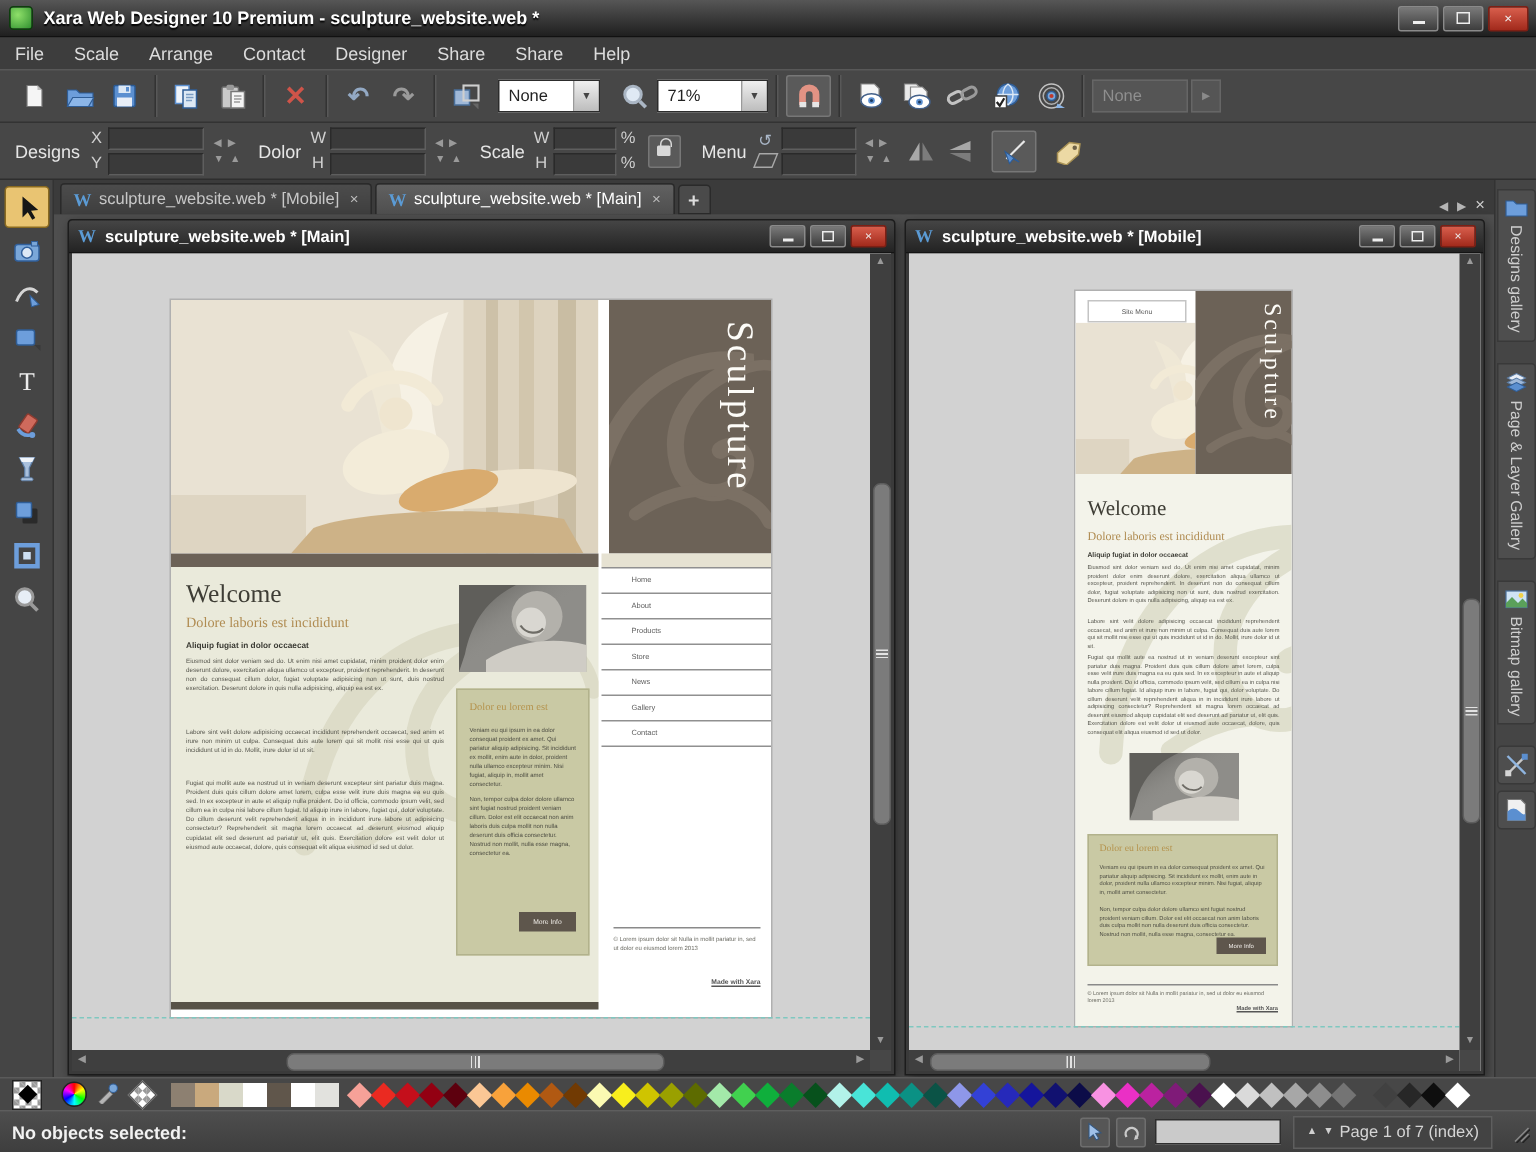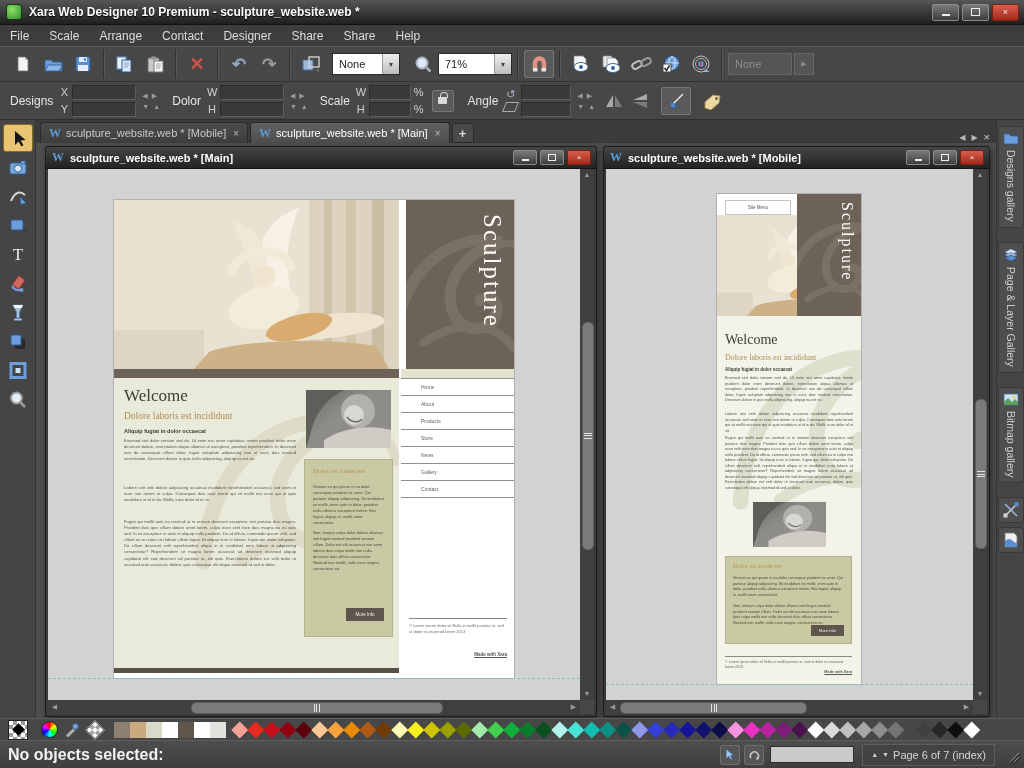--- a/index.html
+++ b/index.html
@@ -104,21 +104,21 @@
   .checker{background-color:#fff;background-image:linear-gradient(45deg,#9a9a9a 25%,transparent 25%,transparent 75%,#9a9a9a 75%),linear-gradient(45deg,#9a9a9a 25%,transparent 25%,transparent 75%,#9a9a9a 75%);background-size:8px 8px;background-position:0 0,4px 4px}
   .nofill{width:18px;height:18px;margin-left:8px;border:1px solid #222;display:flex;align-items:center;justify-content:center;flex:none}
   .nofill .blk{width:9px;height:9px;background:#000;transform:rotate(45deg)}
   .wheel{width:15px;height:15px;border-radius:50%;margin-left:13px;background:conic-gradient(#f00,#ff0,#0f0,#0ff,#00f,#f0f,#f00);border:1px solid #222;flex:none}
   .dia-checker{width:12px;height:12px;transform:rotate(45deg);margin:0 6px 0 8px;border:1px solid #555;flex:none}
   .sw-sq{width:16px;height:16px;flex:none;display:inline-block}
   .sw-dia{width:11.5px;height:11.5px;flex:none;display:inline-block;transform:rotate(45deg);margin-right:4.5px}
   .diawrap{display:flex;align-items:center;margin-left:8px}
   
   .statusbar{left:0;top:740px;width:1024px;height:28px;background:linear-gradient(#4e4e4e,#3e3e3e);border-top:1px solid #5e5e5e;display:flex;align-items:center;box-sizing:border-box}
-  .status-left{color:#f2f2f2;font-weight:bold;font-size:16px;margin-left:8px}
+  .status-left{color:#f2f2f2;font-weight:bold;font-size:12px;margin-left:8px}
   .sb-btn{width:18px;height:18px;background:#565656;border:1px solid #6e6e6e;border-radius:2px;display:flex;align-items:center;justify-content:center;margin-left:4px;flex:none}
   .sb-field{width:82px;height:15px;background:#cacaca;border:1px solid #2e2e2e;margin-left:6px;flex:none}
   .pagenav{display:flex;align-items:center;gap:4px;border:1px solid #5e5e5e;background:#434343;height:20px;padding:0 8px;margin-left:8px;color:#d5d5d5;flex:none}
   .pagenav .tri{font-size:7px;color:#d0d0d0}
   .resize-grip{margin-left:14px;margin-right:4px;align-self:flex-end;margin-bottom:3px}
 </style>
 </head>
 <body>
 
 <svg width="0" height="0" style="position:absolute">
@@ -368,21 +368,21 @@
         </span>
       <span class="frow">
           <span class="sublab">H</span>
           <span class="field small"></span>
           <span class="pctlab">%</span>
         </span>
     </span>
     <span class="lockbtn">
         <span class="lockbody"></span>
       </span>
-    <span class="xlab">Angle</span>
+    <span class="xlab">Menu</span>
     <span class="fcol" style="margin-right:4px;align-items:center">
       <span style="color:#aab7c8;font-size:11px;line-height:1">↺</span>
       <span class="skew"></span>
     </span>
     <span class="fcol">
       <span class="field" style="width:48px"></span>
       <span class="field" style="width:48px"></span>
     </span>
     <span class="spin">
       <span class="r">
@@ -795,21 +795,21 @@
     <span class="sb-btn">
       <svg width="12" height="12">
           <path d="M3,9 a4,4 0 1 1 6,1" fill="none" stroke="#c9c9c9" stroke-width="1.6"></path>
           <path d="M8,11 l3,-1 -2,-2.5 z" fill="#c9c9c9"></path>
         </svg>
       </span>
     <span class="sb-field"></span>
     <span class="pagenav">
       <span class="tri">▲</span>
       <span class="tri">▼</span>
-      <span>Page 6 of 7 (index)</span>
+      <span>Page 1 of 7 (index)</span>
     </span>
     <span class="resize-grip">
       <svg width="11" height="11">
           <line x1="2" y1="11" x2="11" y2="2" stroke="#222" stroke-width="1"></line>
           <line x1="6" y1="11" x2="11" y2="6" stroke="#222" stroke-width="1"></line>
           <line x1="1" y1="10" x2="10" y2="1" stroke="#8a8a8a" stroke-width="1"></line>
           <line x1="5" y1="10" x2="10" y2="5" stroke="#8a8a8a" stroke-width="1"></line>
         </svg></span>
   </div>
 

